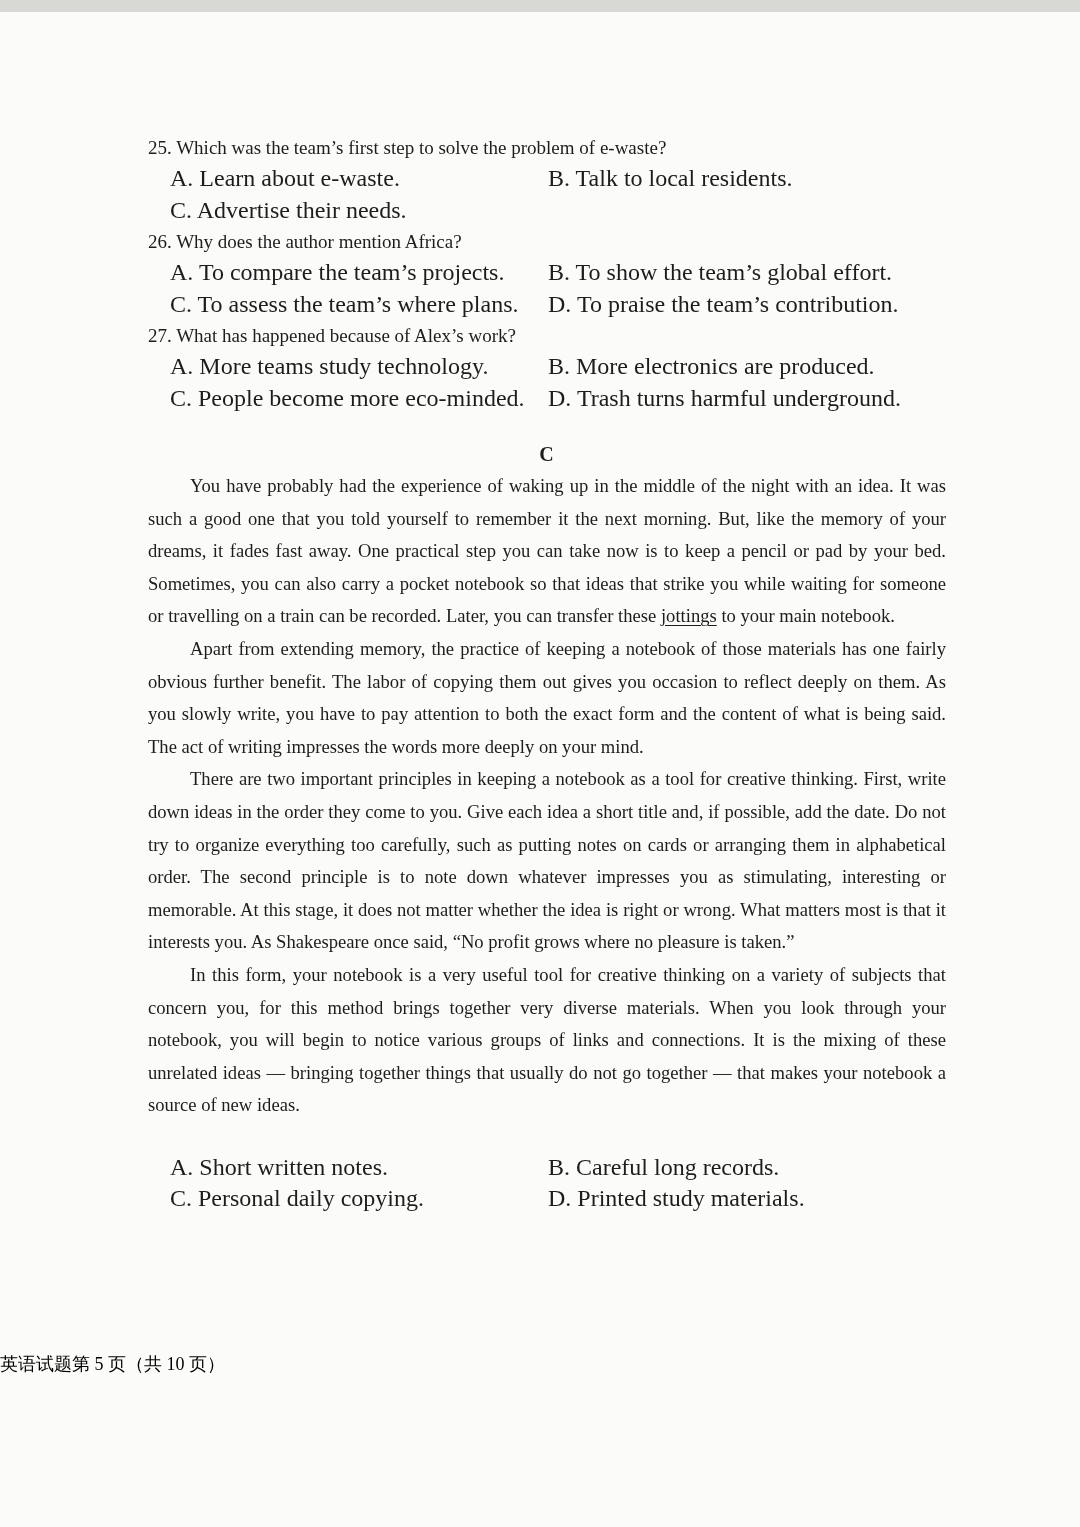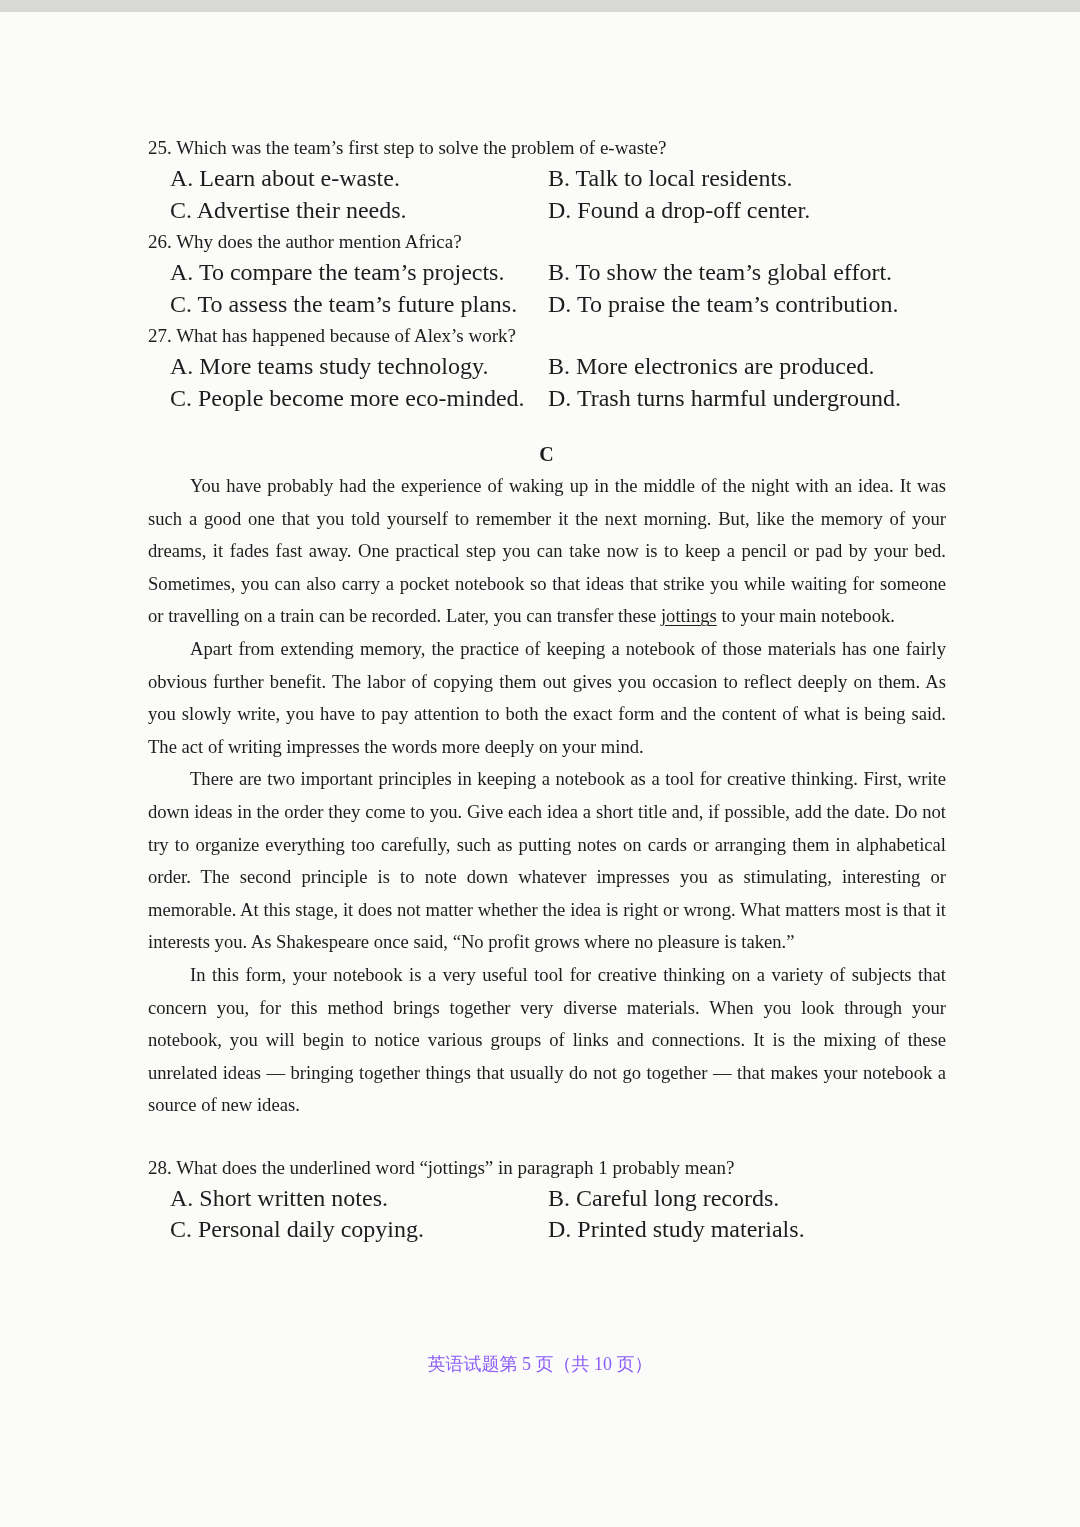--- a/index.html
+++ b/index.html
@@ -57,23 +57,22 @@
     text-underline-offset: 3px;
     font-family: Liberation Serif, serif;
   }
   .q28-wrap { margin-top: 30px; }
   
   .footer {
     position: absolute;
     left: 0;
     top: 1340px;
     width: 100%;
-    text-align: center;
     font-size: 18px;
-    color: #8b5cf6;
+    color: #000000;
     font-family: "Liberation Serif", serif;
   }
   .scan-edge {
     position: absolute;
     left: 0;
     bottom: 0;
     width: 100%;
     height: 6px;
     background: #43433f;
   }
@@ -83,30 +82,29 @@
 
 <div class="page">
   <div class="content">
 
     <div class="q-block">
       <div class="q-stem"><span>25.</span> <span>Which was the team’s first step to solve the problem of e-waste?</span></div>
       <div class="q-options">
         <div class="opt">A. Learn about e-waste.</div>
         <div class="opt">B. Talk to local residents.</div>
         <div class="opt">C. Advertise their needs.</div>
-        <div class="opt">D. Found a drop-off center.</div>
       </div>
     </div>
 
     <div class="q-block">
       <div class="q-stem"><span>26.</span> <span>Why does the author mention Africa?</span></div>
       <div class="q-options">
         <div class="opt">A. To compare the team’s projects.</div>
         <div class="opt">B. To show the team’s global effort.</div>
-        <div class="opt">C. To assess the team’s future plans.</div>
+        <div class="opt">C. To assess the team’s where plans.</div>
         <div class="opt">D. To praise the team’s contribution.</div>
       </div>
     </div>
 
     <div class="q-block">
       <div class="q-stem"><span>27.</span> <span>What has happened because of Alex’s work?</span></div>
       <div class="q-options">
         <div class="opt">A. More teams study technology.</div>
         <div class="opt">B. More electronics are produced.</div>
         <div class="opt">C. People become more eco-minded.</div>
@@ -117,21 +115,20 @@
     <div class="section-label">C</div>
 
     <div class="passage">
       <p><span>You have probably had the experience of waking up in the middle of the night with an idea. It was such a good one that you told yourself to remember it the next morning. But, like the memory of your dreams, it fades fast away. One practical step you can take now is to keep a pencil or pad by your bed. Sometimes, you can also carry a pocket notebook so that ideas that strike you while waiting for someone or travelling on a train can be recorded. Later, you can transfer these </span><span class="underlined">jottings</span><span> to your main notebook.</span></p>
       <p>Apart from extending memory, the practice of keeping a notebook of those materials has one fairly obvious further benefit. The labor of copying them out gives you occasion to reflect deeply on them. As you slowly write, you have to pay attention to both the exact form and the content of what is being said. The act of writing impresses the words more deeply on your mind.</p>
       <p>There are two important principles in keeping a notebook as a tool for creative thinking. First, write down ideas in the order they come to you. Give each idea a short title and, if possible, add the date. Do not try to organize everything too carefully, such as putting notes on cards or arranging them in alphabetical order. The second principle is to note down whatever impresses you as stimulating, interesting or memorable. At this stage, it does not matter whether the idea is right or wrong. What matters most is that it interests you. As Shakespeare once said, “No profit grows where no pleasure is taken.”</p>
       <p>In this form, your notebook is a very useful tool for creative thinking on a variety of subjects that concern you, for this method brings together very diverse materials. When you look through your notebook, you will begin to notice various groups of links and connections. It is the mixing of these unrelated ideas — bringing together things that usually do not go together — that makes your notebook a source of new ideas.</p>
     </div>
 
     <div class="q-block q28-wrap">
-      <div class="q-stem"><span>28.</span> <span>What does the underlined word “jottings” in paragraph 1 probably mean?</span></div>
       <div class="q-options">
         <div class="opt">A. Short written notes.</div>
         <div class="opt">B. Careful long records.</div>
         <div class="opt">C. Personal daily copying.</div>
         <div class="opt">D. Printed study materials.</div>
       </div>
     </div>
 
   </div>
 

